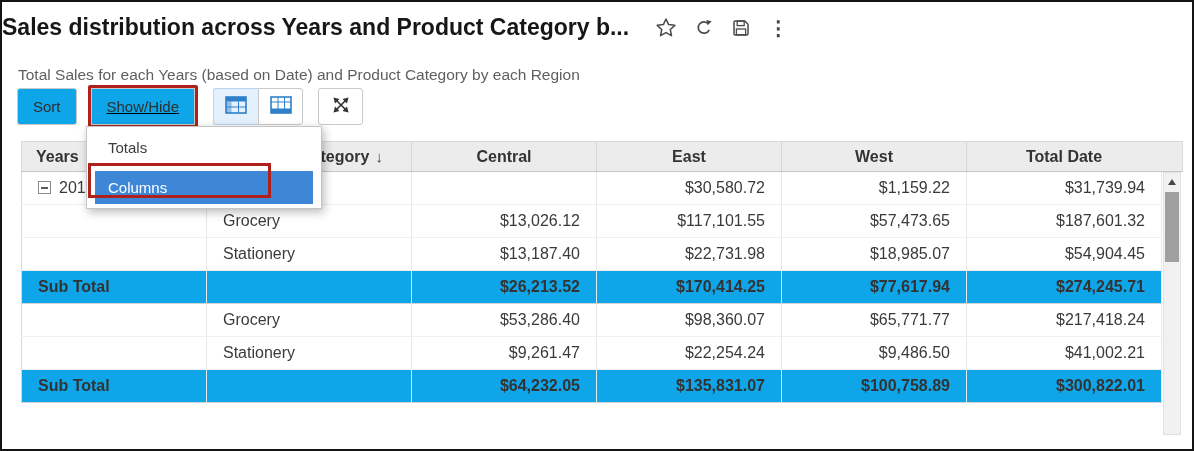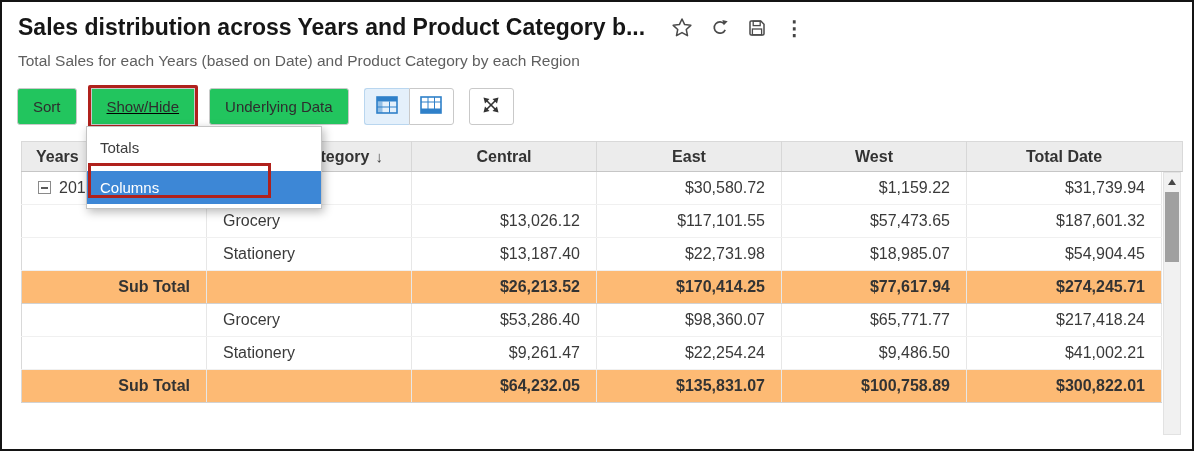--- a/index.html
+++ b/index.html
@@ -12,21 +12,21 @@
     width: 1194px;
     height: 451px;
     border: 2px solid #141414;
     background: #fff;
     overflow: hidden;
   }
 
   
   .titlebar {
     position: absolute;
-    left: 16px; top: 12px;
+    left: 0; top: 12px;
     display: flex;
     align-items: center;
     gap: 14px;
   }
   .page-title {
     font-size: 23px;
     font-weight: 700;
     color: #161616;
     white-space: nowrap;
   }
@@ -34,42 +34,42 @@
     display: flex;
     align-items: center;
     gap: 17px;
     margin-left: 12px;
   }
   .title-actions .icon { display: inline-flex; align-items: center; cursor: pointer; }
   .more-dots { font-size: 20px; font-weight: 700; color: #444; line-height: 1; }
 
   .subtitle {
     position: absolute;
-    left: 16px; top: 50px;
+    left: 16px; top: 64px;
     font-size: 15.5px;
     color: #5f5f5f;
     white-space: nowrap;
   }
 
   
   .toolbar {
     position: absolute;
     left: 15px; top: 84px;
     height: 40px;
     display: flex;
     align-items: center;
     gap: 11px;
   }
   .tb-btn {
     height: 37px;
     padding: 0 15px;
     font-family: inherit;
     font-size: 15px;
     color: #2e2e2e;
-    background: #22c55e;
+    background: #0ea5e9;
     border: 1px solid #c9c9c9;
     border-radius: 3px;
     cursor: pointer;
     white-space: nowrap;
   }
   .ann-wrap {
     border: 3px solid #b0211c;
     display: inline-flex;
     border-radius: 2px;
     text-decoration: underline;
@@ -125,26 +125,25 @@
     color: #3a3a3a;
     padding: 0 16px;
     border-right: 1px solid #e7e7e7;
     border-bottom: 1px solid #f0f0f0;
     white-space: nowrap;
     overflow: hidden;
   }
   td.label { text-align: left; color: #474747; }
   td.num   { text-align: right; }
   tr.subtotal td {
-    background: #fdba74;
+    background: #0ea5e9;
     font-weight: 700;
     color: #333;
     border-top: 1px solid #d2d2d2;
     border-bottom: 1px solid #d2d2d2;
-    text-align: right;
   }
   .sort-arrow { font-weight: 700; color: #444; margin-left: 6px; font-size: 15px; }
 
   .toggle {
     display: inline-block;
     width: 13px; height: 13px;
     border: 1px solid #8a8a8a;
     background: #fff;
     position: relative;
     margin-right: 8px;
@@ -199,21 +198,21 @@
   }
 
   
   .menu {
     position: absolute;
     left: 84px; top: 124px;
     width: 236px;
     background: #fff;
     border: 1px solid #c4c4c4;
     box-shadow: 2px 3px 9px rgba(0,0,0,0.28);
-    padding: 4px 0;
+    padding: 4px 8px;
     z-index: 20;
   }
   .menu-item {
     height: 33px;
     line-height: 33px;
     padding: 0 13px;
     font-size: 15px;
     color: #3c3c3c;
     cursor: pointer;
   }
@@ -260,21 +259,20 @@
     </div>
   </div>
 
   <div class="subtitle">Total Sales for each Years (based on Date) and Product Category by each Region</div>
 
   <div class="toolbar">
     <button class="tb-btn">Sort</button>
     <span class="ann-wrap">
       <button class="tb-btn" style="border-radius:0;">Show/Hide</button>
     </span>
-    <button class="tb-btn">Underlying Data</button>
 
     <span class="seg">
       <button class="icon-btn selected">
         <span>
           <svg width="22" height="18" viewBox="0 0 22 18">
               <rect x="1" y="1" width="20" height="16" fill="none" stroke="#2f80c9" stroke-width="1.6"></rect>
               <rect x="1" y="1" width="20" height="4.5" fill="#2f80c9"></rect>
               <rect x="1" y="5.5" width="5.5" height="11.5" fill="#2f80c9" opacity="0.45"></rect>
               <line x1="1" y1="11" x2="21" y2="11" stroke="#2f80c9"></line>
               <line x1="13.5" y1="5.5" x2="13.5" y2="17" stroke="#2f80c9"></line>

